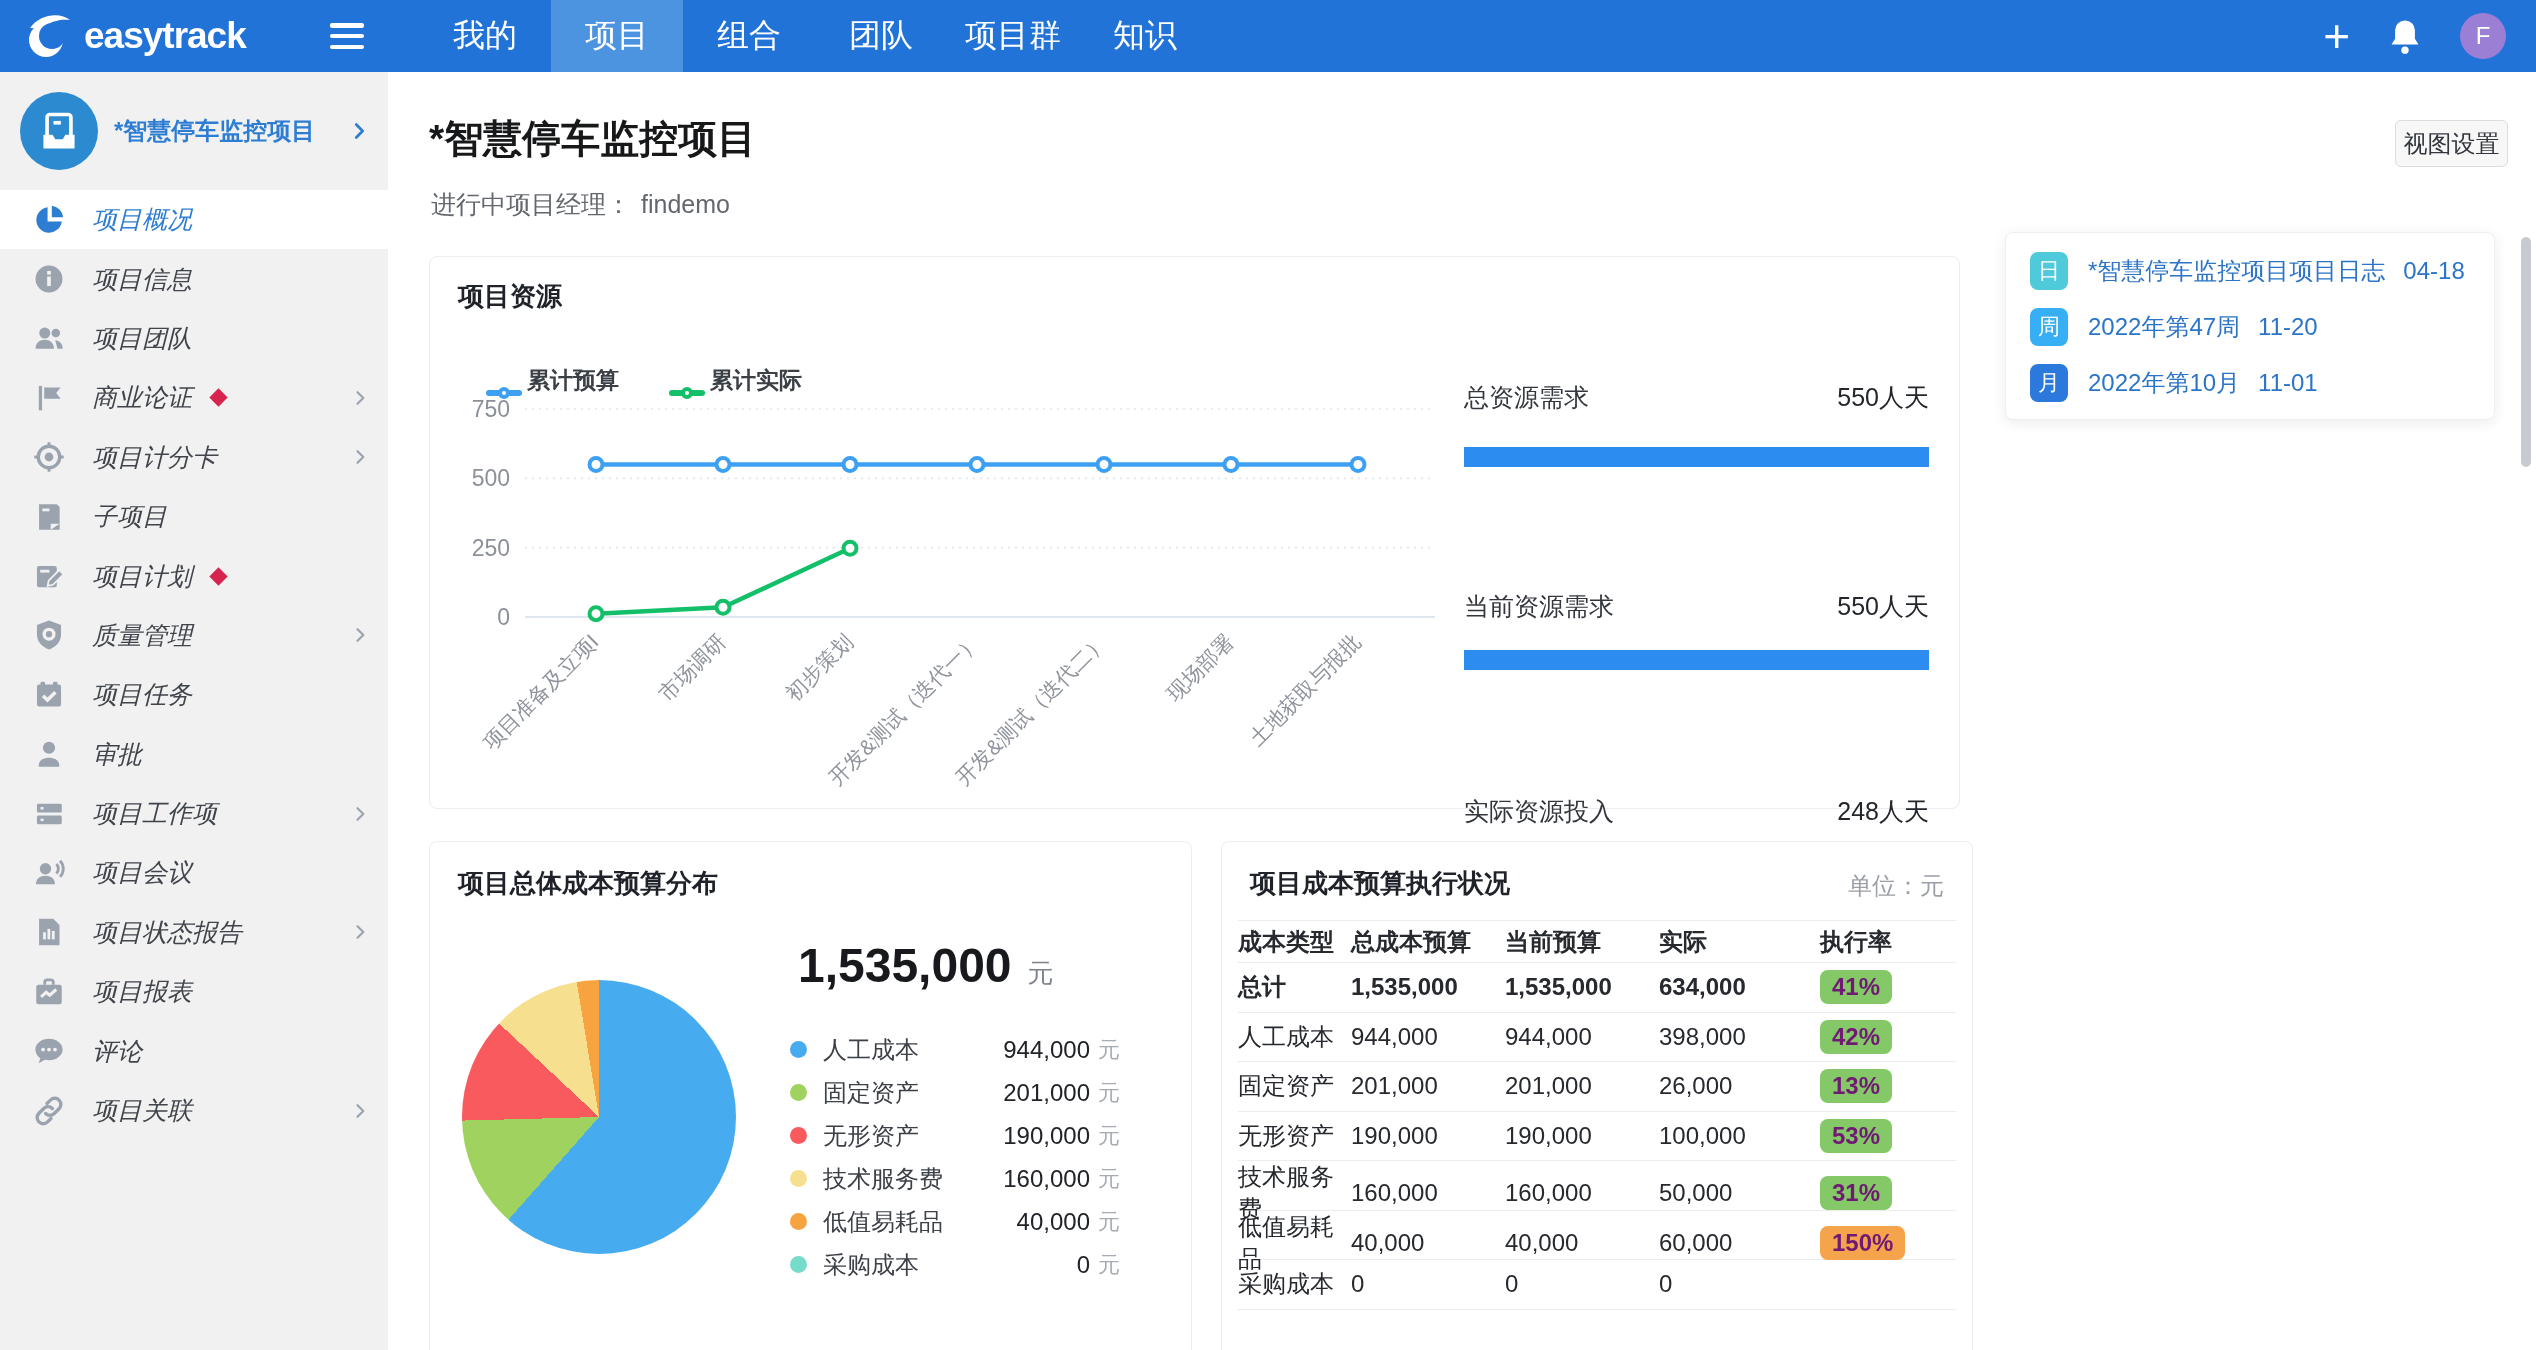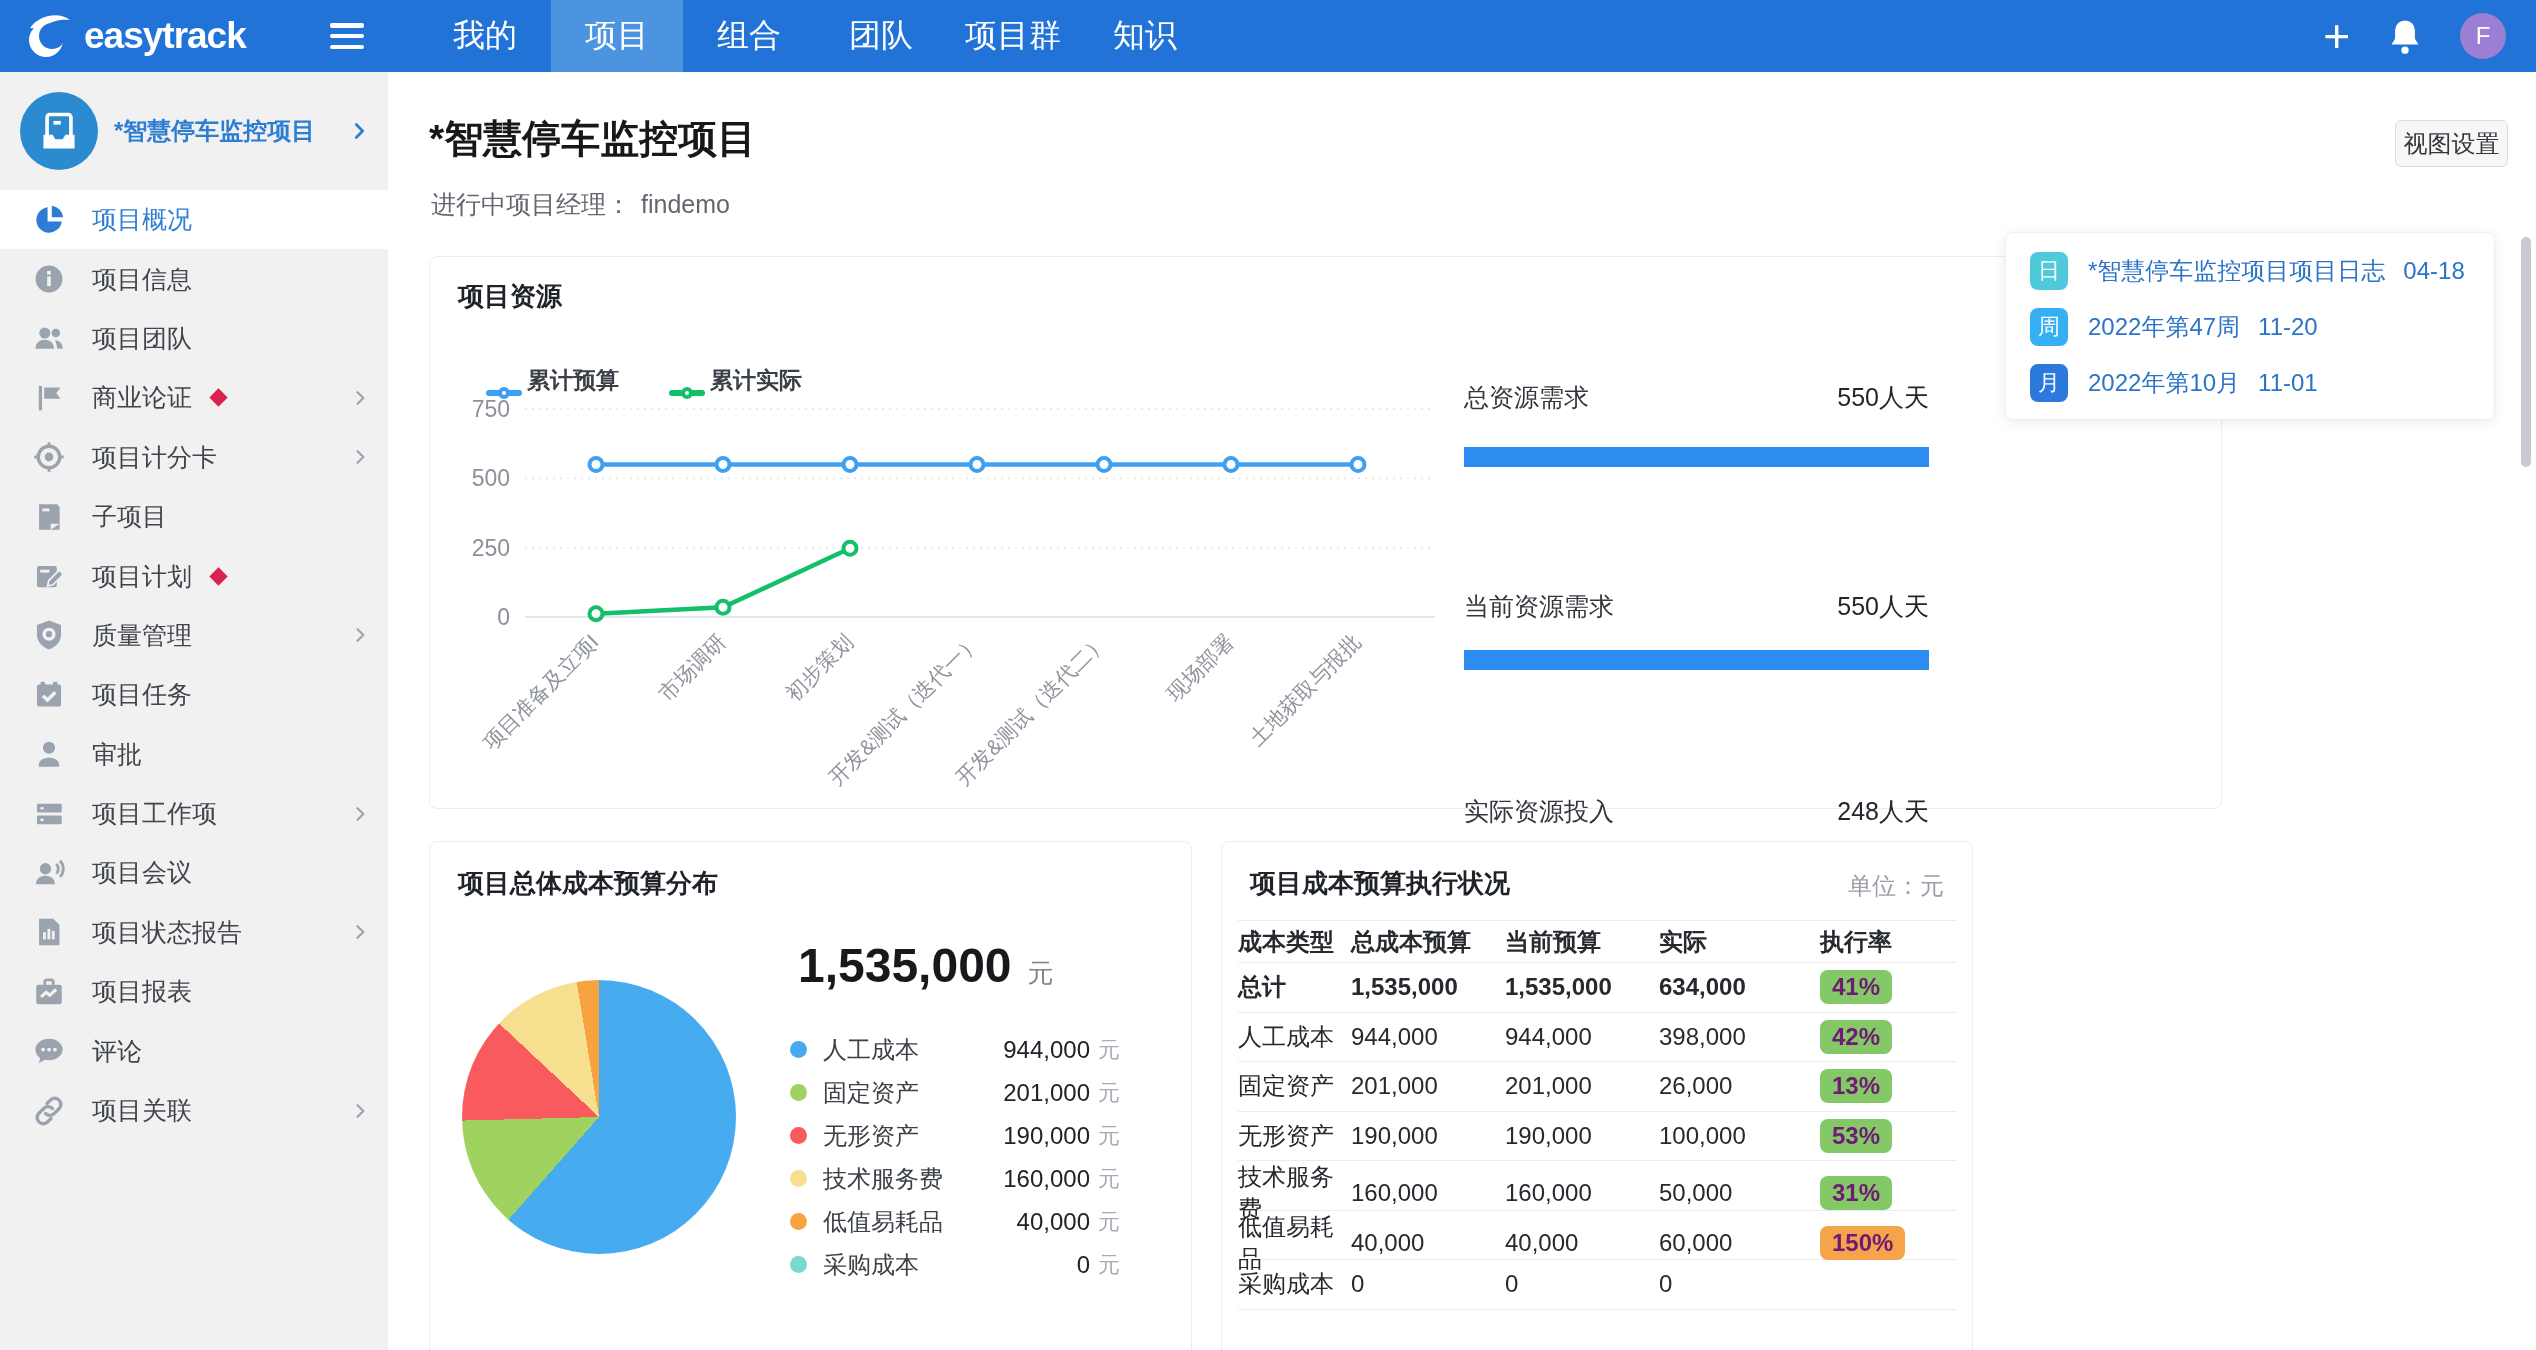--- a/index.html
+++ b/index.html
@@ -23,38 +23,38 @@
 
   
   .sidebar { position:absolute; top:72px; left:0; width:388px; bottom:0; background:#f1f1f2; }
   .proj-header { height:118px; display:flex; align-items:center; padding:0 18px 0 20px; cursor:pointer; }
   .proj-avatar { width:78px; height:78px; border-radius:50%; background:#2b8ad0; display:flex; align-items:center; justify-content:center; flex:0 0 78px; }
   .proj-name { color:#2d7dd2; font-size:24px; font-weight:700; margin-left:16px; flex:1; line-height:1.25; }
   .side-item { height:59.4px; display:flex; align-items:center; padding:0 18px 0 32px; cursor:pointer; color:#40454c; }
   .side-item.active { background:#fff; color:#2d7dd2; }
   .side-item .icon { width:34px; height:34px; margin-right:26px; color:#9aa3ae; display:flex; }
   .side-item.active .icon { color:#2d7dd2; }
-  .side-item .lbl { font-size:25px; }
+  .side-item .lbl { font-size:25px;font-style:italic; }
   .diamond { width:13px; height:13px; background:#d6244f; transform:rotate(45deg); margin-left:20px; }
   .side-chevron { margin-left:auto; color:#9aa3ae; display:flex; }
   .proj-chevron { margin-left:auto; color:#2d7dd2; display:flex; }
 
   
   .main { position:absolute; top:72px; left:388px; right:0; bottom:0; background:#fff; }
   .page-title { position:absolute; left:41px; top:40px; font-size:39px; font-weight:700; color:#17181a; }
   .status-row { position:absolute; left:43px; top:116px; display:flex; align-items:center; font-size:25px; color:#63676e; }
   .status-row .mgr-label { }
   .status-row .mgr-name { margin-left:10px; }
   .view-settings-btn { position:absolute; top:48px; right:28px; width:113px; height:47px; background:#f7f7f7; border:1px solid #dcdcdc; border-radius:6px; font-size:24px; color:#33373d; font-family:inherit; cursor:pointer; }
 
   .card { position:absolute; background:#fff; border:1px solid #ebedf0; border-radius:8px; }
   .card-title { font-size:26px; font-weight:700; color:#1f2329; }
 
   
-  .card-resources { left:41px; top:184px; width:1793px; height:553px; }
+  .card-resources { left:41px; top:184px; width:1531px; height:553px; }
   .card-resources .card-title { position:absolute; left:28px; top:22px; }
   .chart-legend { position:absolute; left:56px; top:76px; display:flex; gap:50px; }
   .legend-item { display:flex; align-items:flex-end; gap:5px; cursor:pointer;margin-top:32px; }
   .legend-mark { position:relative; width:36px; height:6px; border-radius:3px; }
   .legend-ring { position:absolute; left:50%; top:50%; width:12px; height:12px; transform:translate(-50%,-50%); border-radius:50%; background:#fff; border-style:solid; border-width:4px; }
   .legend-label { font-size:23px; font-weight:600; color:#3b4046; }
   .chart-svg { position:absolute; left:0; top:100px; }
   .res-stats { position:absolute; left:1034px; top:100px; width:465px; }
   .res-stat { position:absolute; left:0; width:465px; }
   .res-line1 { display:flex; justify-content:space-between; align-items:baseline; }

